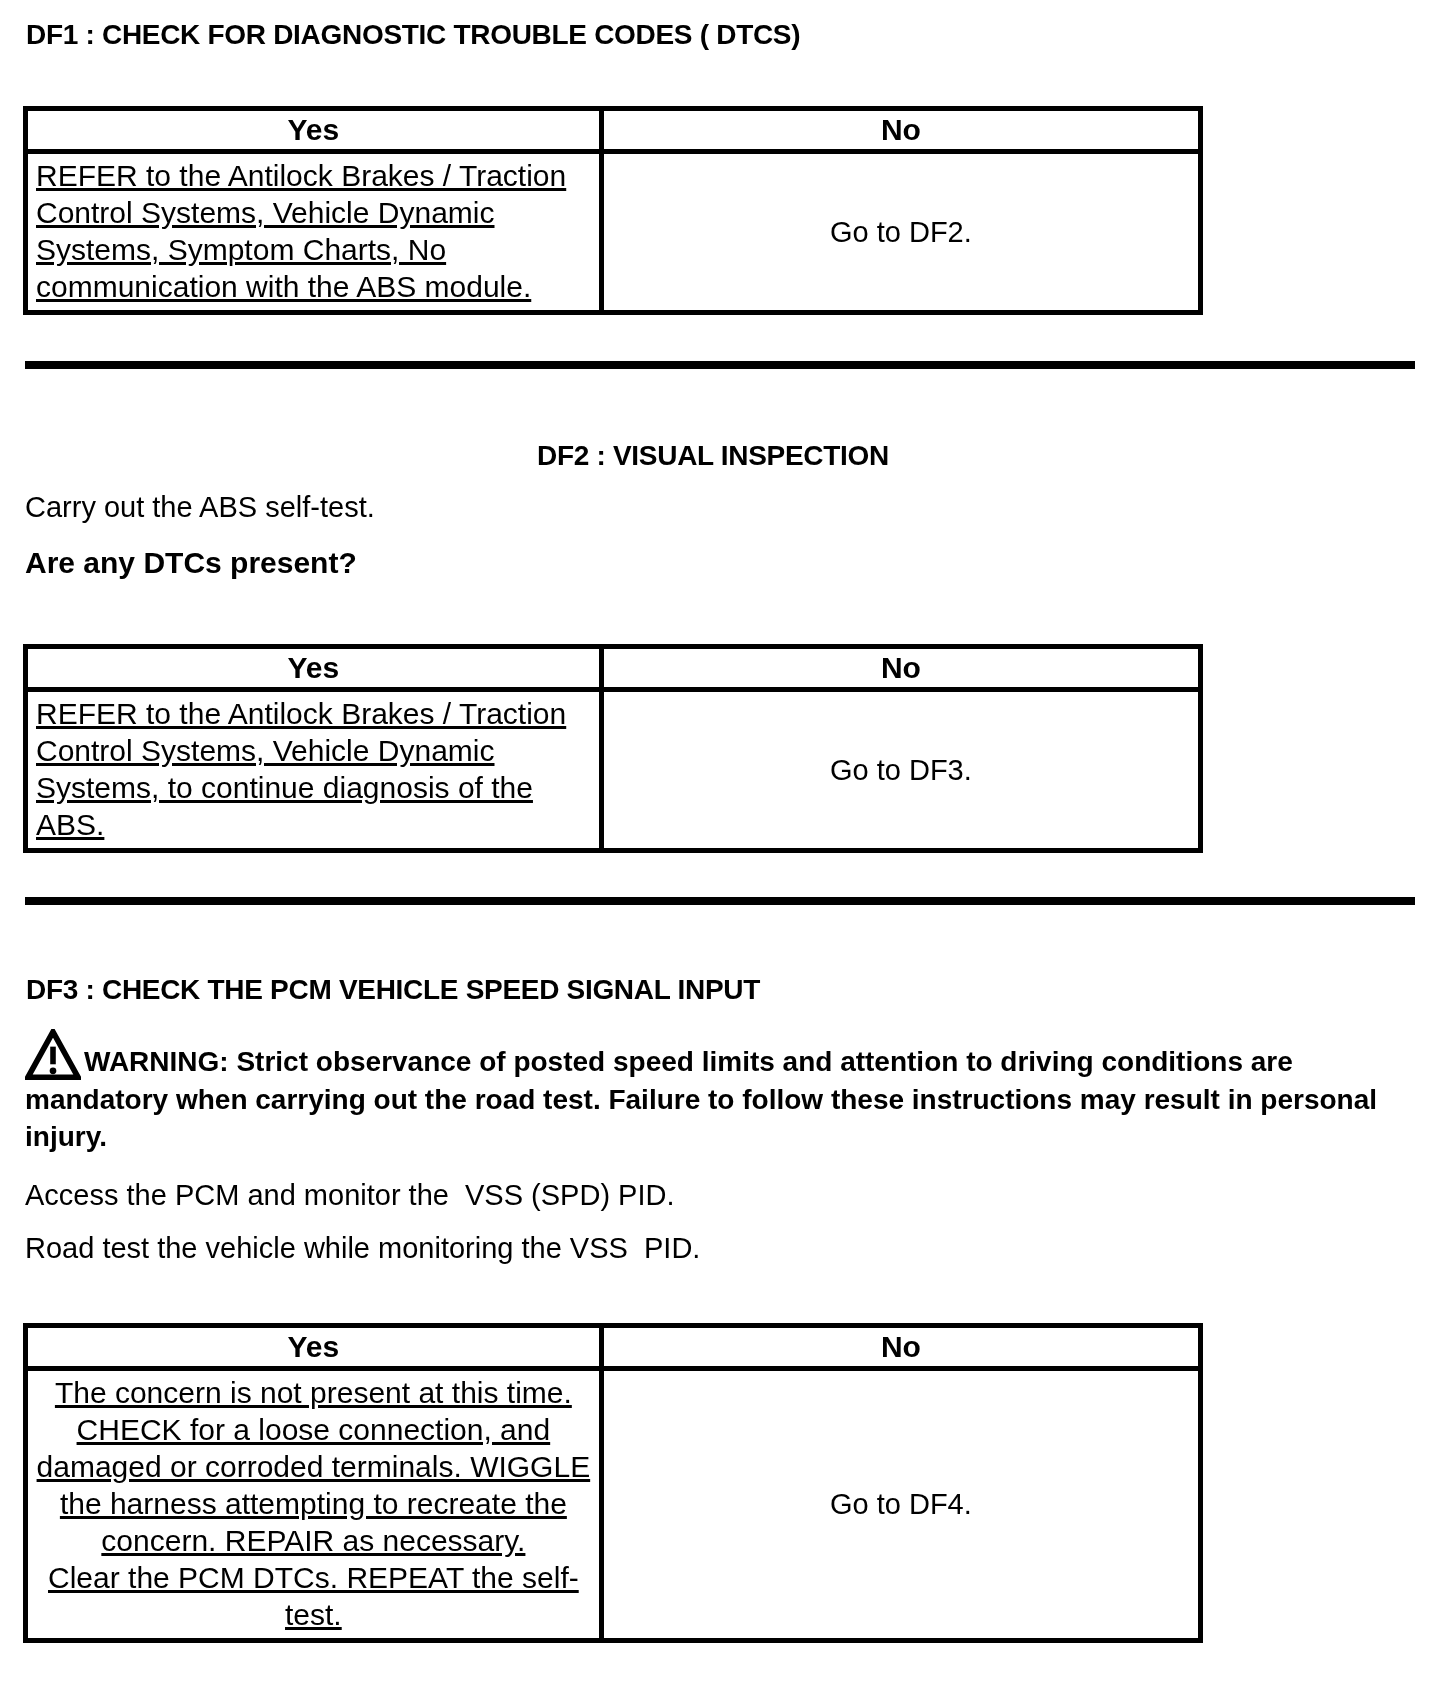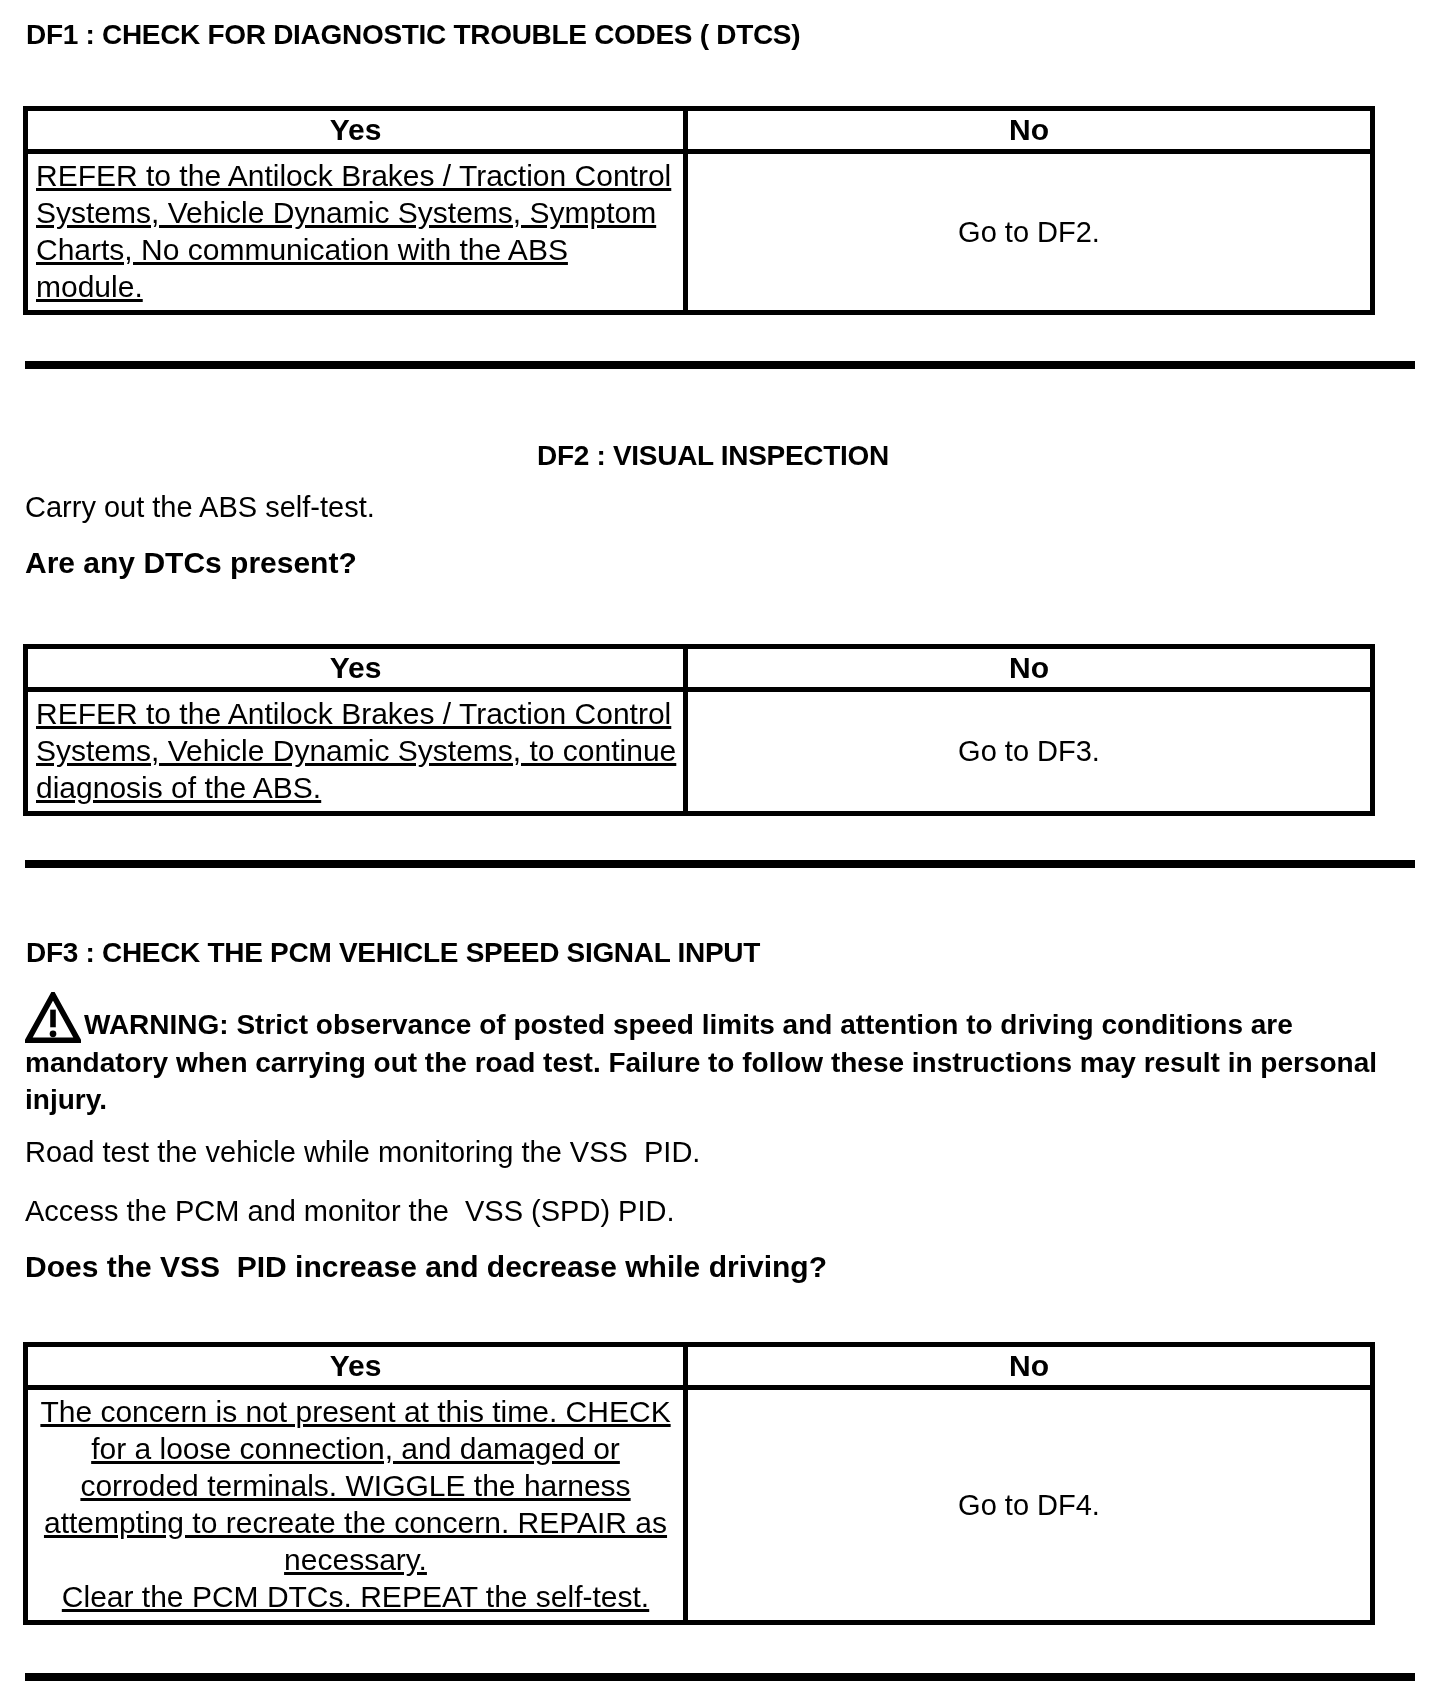--- a/index.html
+++ b/index.html
@@ -42,21 +42,21 @@
     margin-top: 24px;
     margin-left: 2px;
   }
   .warn-icon {
     display: inline-block;
     vertical-align: -10px;
     margin-right: 3px;
   }
 
   table.decision-table {
-    width: 1352px;
+    width: 1180px;
     border-collapse: collapse;
     table-layout: fixed;
     margin-top: 56px;
   }
   table.decision-table th,
   table.decision-table td {
     border: 5px solid #000000;
   }
   table.decision-table th {
     font-size: 30px;
@@ -148,23 +148,22 @@
 
   <section>
     <h2 class="sec-heading" style="margin-top:70px;">DF3 : CHECK THE PCM VEHICLE SPEED SIGNAL INPUT</h2>
 
     <p class="warning"><svg class="warn-icon" width="56" height="52" viewBox="0 0 60 56">
           <path d="M30 3 L57 52 L3 52 Z" fill="none" stroke="#000" stroke-width="6" stroke-linejoin="miter"></path>
           <rect x="27" y="19" width="6" height="19" fill="#000"></rect>
           <circle cx="30" cy="45" r="3.6" fill="#000"></circle>
         </svg><span>WARNING</span><span>: Strict observance of posted speed limits and attention to driving conditions are mandatory when carrying out the road test. Failure to follow these instructions may result in personal injury.</span></p>
 
+    <p class="step" style="margin-top:22px;">Access the PCM and monitor the  VSS (SPD) PID.</p>
     <p class="step" style="margin-top:16px;">Road test the vehicle while monitoring the VSS  PID.</p>
-    <p class="step" style="margin-top:22px;">Access the PCM and monitor the  VSS (SPD) PID.</p>
-    <p class="question">Does the VSS  PID increase and decrease while driving?</p>
 
     <table class="decision-table">
       <colgroup>
           <col class="yes-col">
           <col class="no-col">
         </colgroup>
       <tbody>
           <tr>
         <th>Yes</th>
         <th>No</th>

